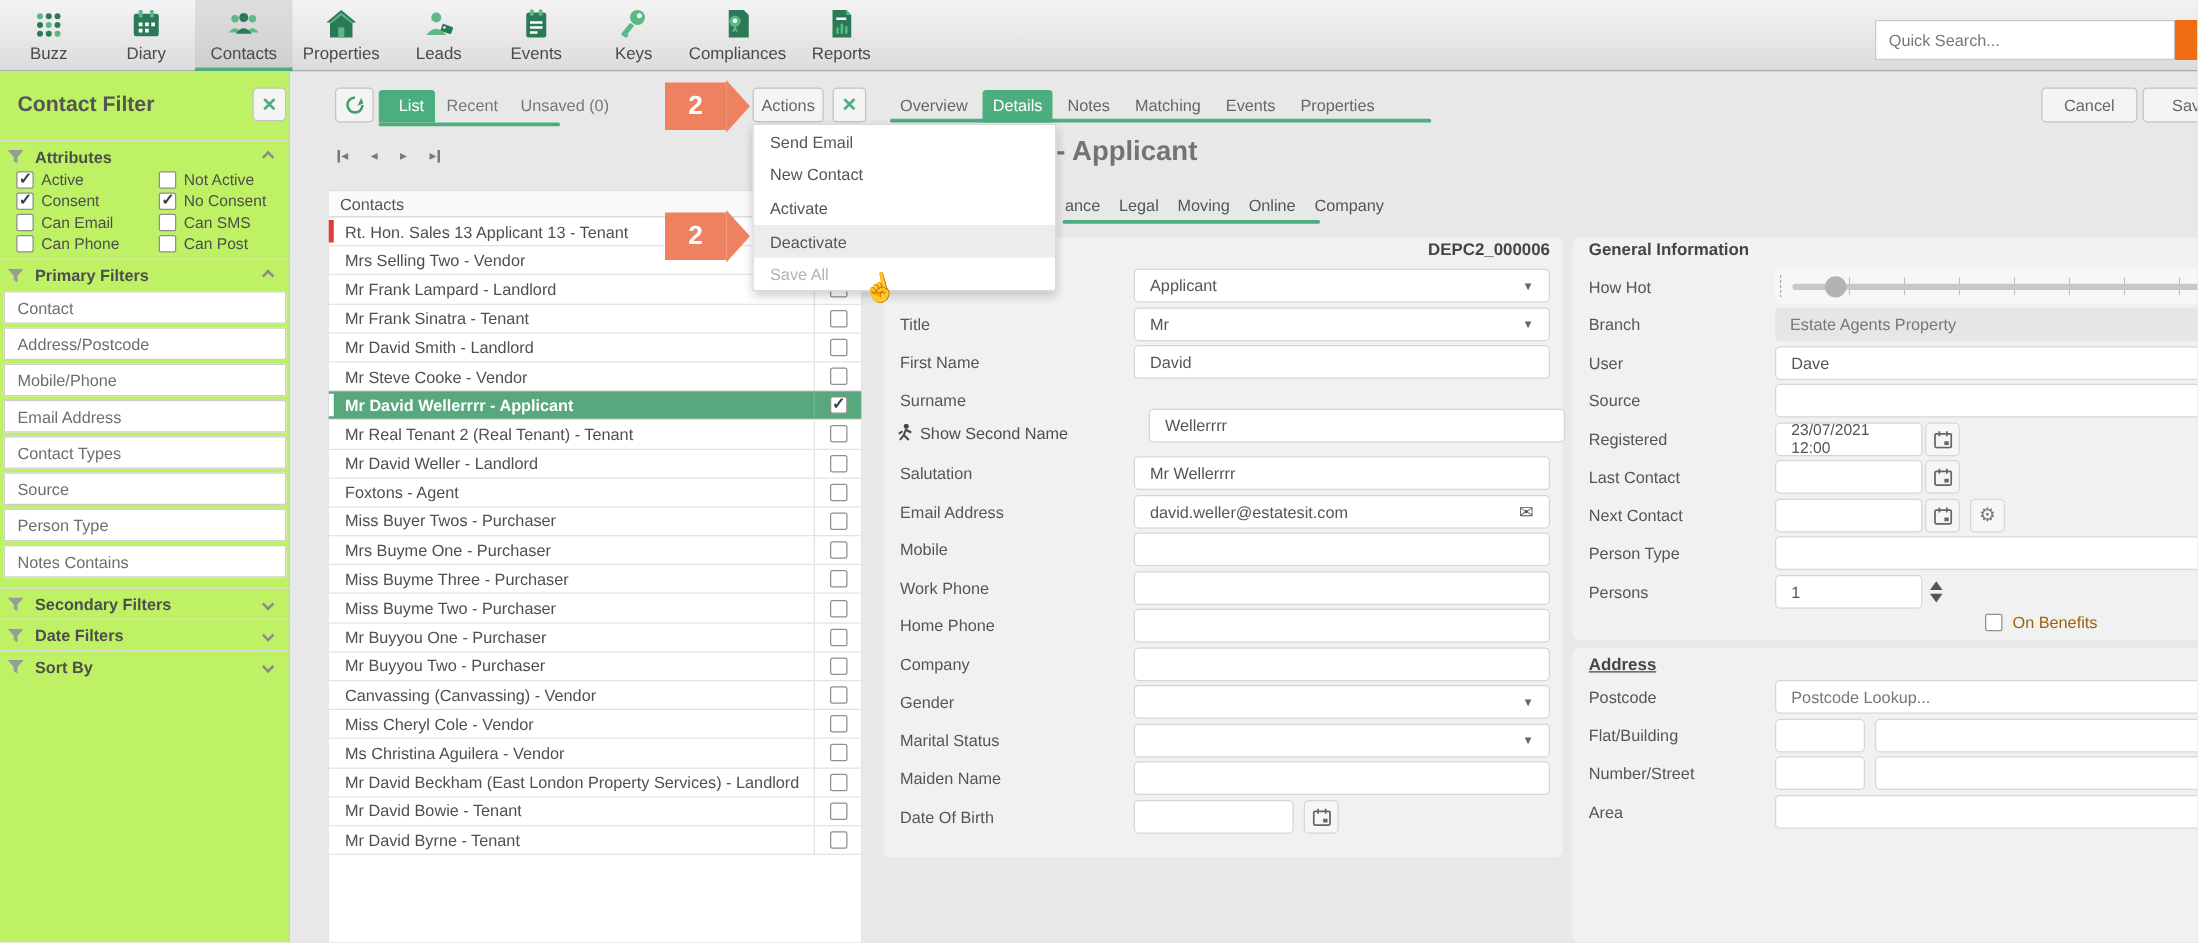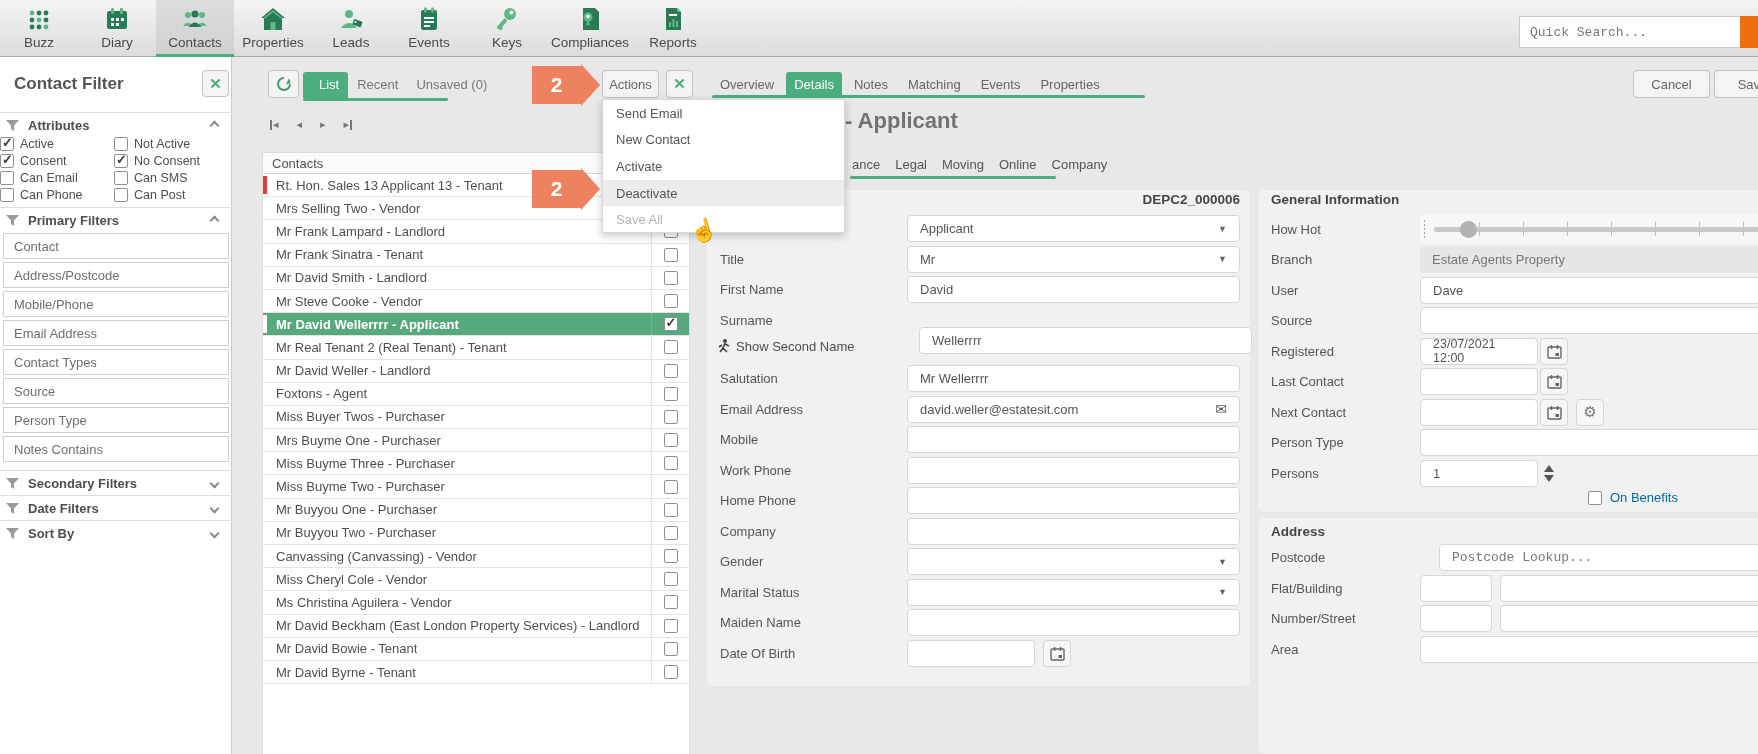--- a/index.html
+++ b/index.html
@@ -32,28 +32,28 @@
   .chev.up { transform:rotate(-135deg); }
   .cb { display:inline-block; width:14px; height:14px; background:#fff; border:1.5px solid #8f8f8f;
     border-radius:2px; position:relative; }
   .cb.checked::after { content:"\2713"; position:absolute; left:1px; top:-3px; font-size:13px; font-weight:bold; color:#3c3c3c; }
   .funnel { width:13px; height:12px; }
   .inputbox { background:#fff; border:1px solid #d6d6d6; border-radius:4px; height:27px;
     display:flex; align-items:center; padding:0 12px; color:#555; font-size:13px; }
   .caret { margin-left:auto; font-size:9px; color:#666; }
 
   
-  .sidebar { left:0; top:57px; width:232px; height:697px; background:#ffffff; border-right:1px solid #c9c9c9; }
+  .sidebar { left:0; top:57px; width:232px; height:697px; background:#bef264; border-right:1px solid #c9c9c9; }
   .sb-title { position:absolute; left:14px; top:17px; font-size:17px; font-weight:bold; color:#555; }
   .sb-close { position:absolute; left:202px; top:13px; width:27px; height:27px; }
   .sb-sec { position:absolute; left:0; width:232px; height:26px; display:flex; align-items:center;
     gap:9px; padding:0 6px; border-top:1px solid #dcdcdc; cursor:pointer; }
   .sb-sec .lbl { font-size:13px; font-weight:bold; color:#4e4e4e; }
   .sb-sec .chev { margin-left:auto; margin-right:8px; }
-  .attr-grid { position:absolute; left:0; top:80px; width:226px; display:grid;
+  .attr-grid { position:absolute; left:13px; top:80px; width:226px; display:grid;
     grid-template-columns:114px 112px; row-gap:3px; }
   .attr-item { display:flex; align-items:center; gap:6px; font-size:12.5px; color:#4e4e4e; cursor:pointer; }
   .pf-fields { position:absolute; left:3px; top:176px; width:226px; }
   .pf-field { height:26px; background:#fff; border:1px solid #cfcfcf; border-radius:0; margin-bottom:3px;
     display:flex; align-items:center; padding:0 10px; color:#6e6e6e; font-size:13px; cursor:text; }
 
   
   .refresh-btn { left:268px; top:70px; width:31px; height:28px; }
   .list-tabs { left:303px; top:70px; height:28px; display:flex; align-items:flex-end; }
   .ltab { padding:5px 9px 6px; font-size:13px; color:#777; cursor:pointer; border-radius:3px 3px 0 0; }
@@ -129,22 +129,22 @@
 
   .slider { position:relative; width:350px; height:28px; background:#f7f7f7; border-radius:3px; }
   .slider .ticks { position:absolute; left:16px; right:6px; top:7px; bottom:7px;
     background:repeating-linear-gradient(90deg, transparent 0 43px, #bdbdbd 43px 44px); }
   .slider .dash { position:absolute; left:4px; top:5px; bottom:5px; width:1px;
     background:repeating-linear-gradient(#aaa 0 2px, transparent 2px 4px); }
   .slider .track { position:absolute; left:14px; right:4px; top:12px; height:5px; background:#c8c8c8; border-radius:3px; }
   .slider .handle { position:absolute; left:40px; top:6px; width:17px; height:17px; border-radius:50%;
     background:#b2b2b2; cursor:grab; }
 
-  .bench { display:flex; align-items:center; gap:8px; font-size:13px; color:#0369a1; }
-  input.pc { font-family:Liberation Mono, monospace;margin-left:19px; }
+  .bench { display:flex; align-items:center; gap:8px; font-size:13px; color:#a16207; }
+  input.pc { font-family:Liberation Sans, sans-serif; }
   input.pc::placeholder { color:#777; }
 </style>
 </head>
 <body>
 
 <div class="stage">
 
   <div class="abs navbar">
     <div class="nav-items">
       <div class="nav-item">
@@ -917,21 +917,21 @@
       <span class="up"></span>
       <span class="dn"></span>
     </span>
   </div>
   <div class="abs bench" style="left:1588px; top:490px;">
     <span class="cb"></span>
     <span>On Benefits</span>
   </div>
 
   <div class="abs card card-addr"></div>
-  <div class="abs card-h" style="left:1271px; top:524px;">Address</div>
+  <div class="abs card-h" style="left:1271px; top:524px;text-decoration:underline;">Address</div>
 
   <div class="abs frow" style="left:1271px; top:544px; height:27px;">
     <span class="flabel">Postcode</span>
   </div>
   <div class="abs frow" style="left:1420px; top:544px;">
     <input class="inputbox w350 pc" placeholder="Postcode Lookup..." style="">
   </div>
   <div class="abs frow" style="left:1271px; top:574.5px; height:27px;">
     <span class="flabel">Flat/Building</span>
   </div>

